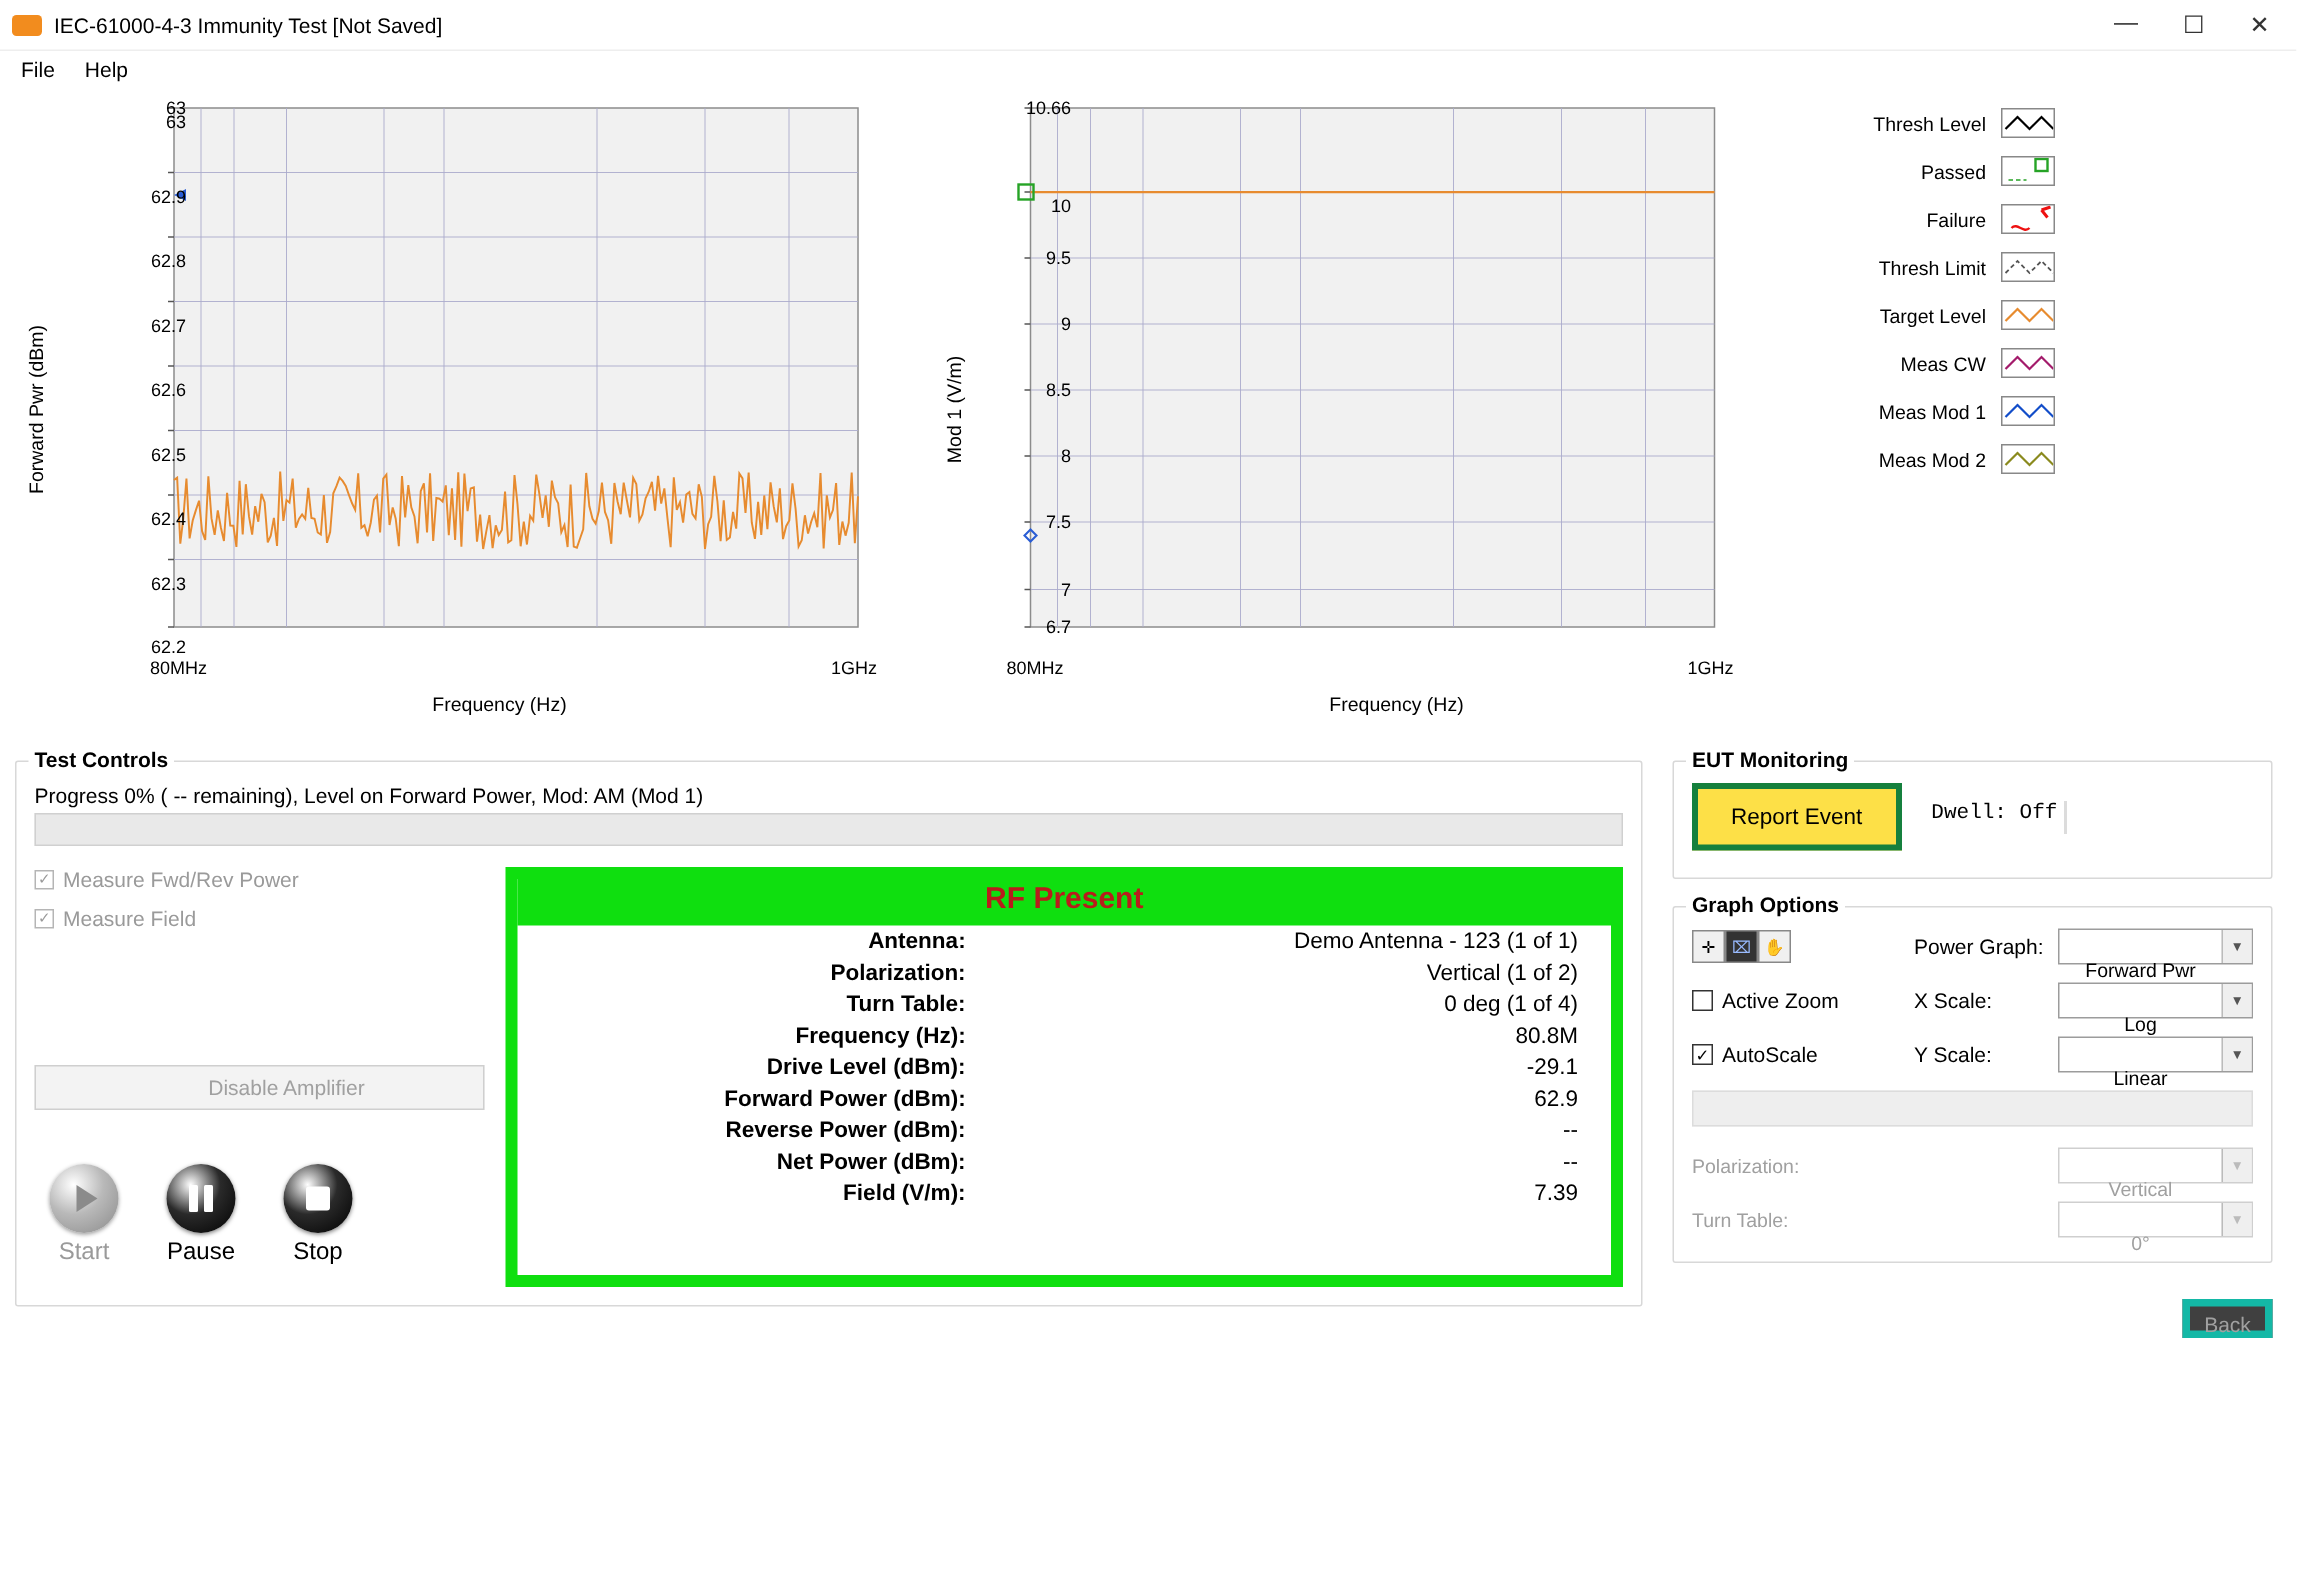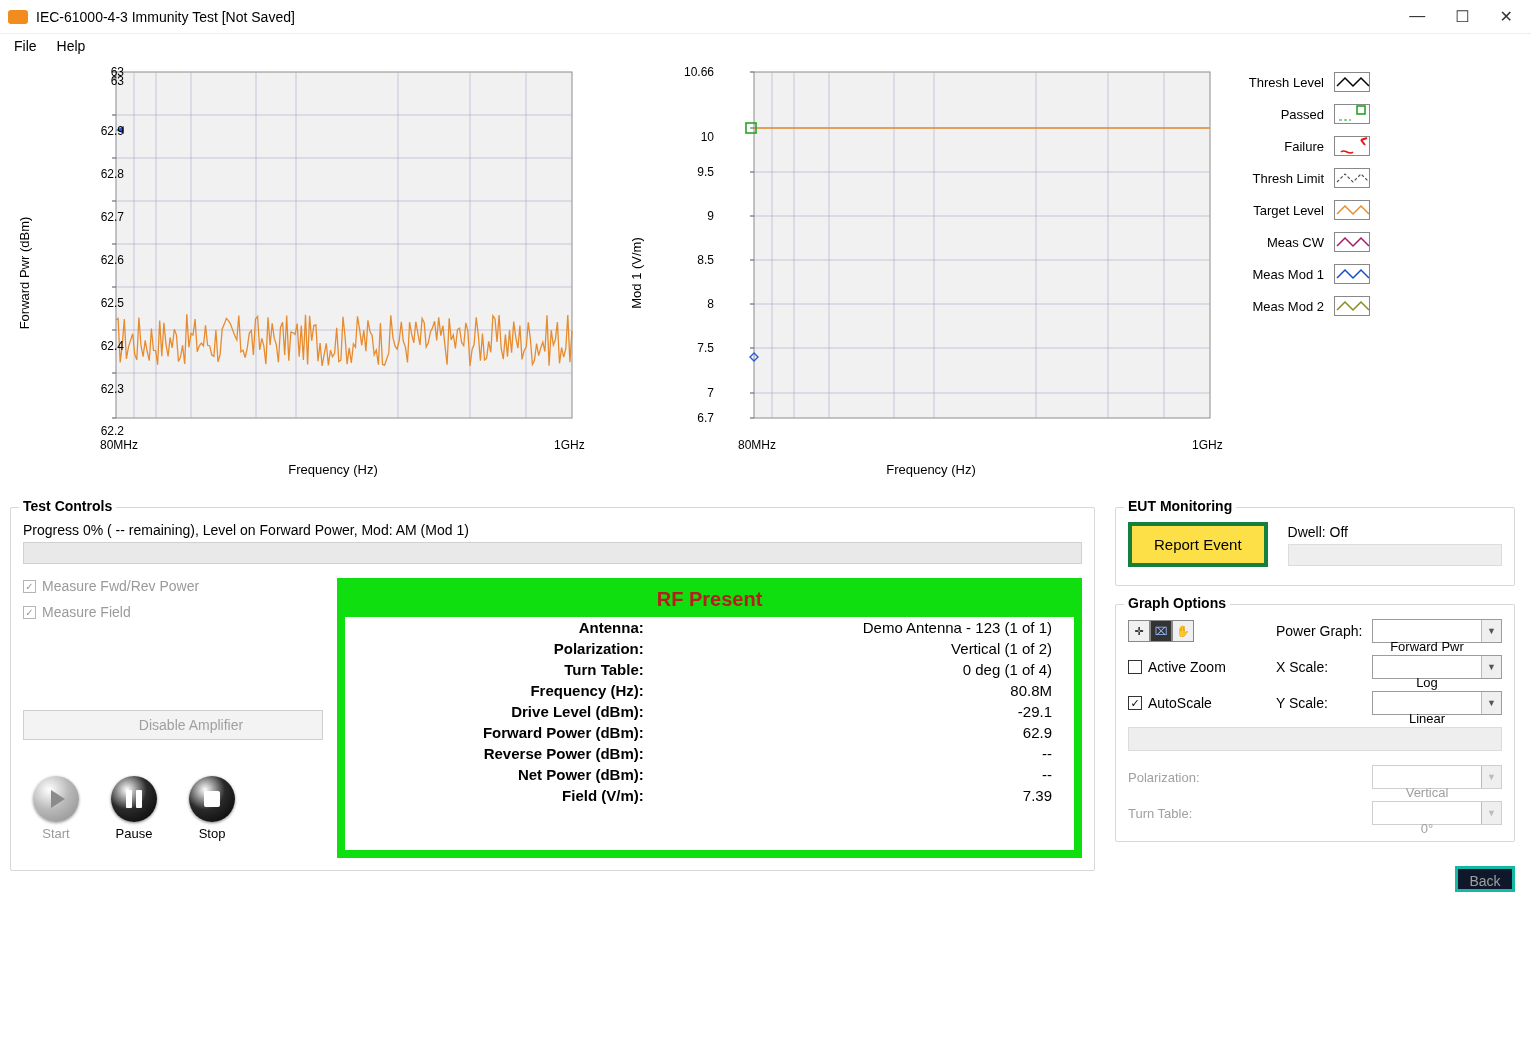--- a/index.html
+++ b/index.html
@@ -212,21 +212,21 @@
   .pause-glyph {
     display: flex; gap: 4px;
   }
   .pause-glyph span {
     width: 6px; height: 18px; background: #fff; border-radius: 1px;
   }
   .stop-glyph {
     width: 16px; height: 16px; background: #fff; border-radius: 2px;
   }
   .transport-label {
-    font-size: 13px;
+    font-size: 16px;
   }
   .transport-label.disabled { color: #9a9a9a; }
   
   .rf-box {
     flex: 1;
     border: 8px solid #0fdf0f;
     background: #fff;
     min-height: 280px;
   }
   .rf-banner {
@@ -267,23 +267,24 @@
     gap: 20px;
   }
   .btn-report {
     background: #fde047;
     border: 4px solid #15803d;
     padding: 10px 22px;
     font-size: 15px;
   }
   .dwell-col {
     display: flex;
-    flex-direction: column;
+    flex-direction: row;
     gap: 4px;
     flex:1;
+    font-family:Liberation Mono, monospace;
   }
   .dwell-col .readonly {
     height: 22px;
     background: #eee;
     border: 1px solid #dcdcdc;
   }
   .graph-opts .opt-row {
     display: flex;
     align-items: center;
     margin-bottom: 12px;
@@ -351,22 +352,22 @@
     height: 24px;
     background: #eee;
     border: 1px solid #dcdcdc;
     margin-top: 6px;
     margin-bottom: 14px;
   }
   .disabled-text { color: #a0a0a0; }
   .back-btn {
     width: 60px;
     height: 26px;
-    border: 3px solid #14b8a6;
-    background: #0f172a;
+    border: 5px solid #14b8a6;
+    background: #404040;
     color: #a0a0a0;
     font-size: 14px;
     text-align: center;
     line-height: 24px;
     margin-left: auto;
     margin-top: 6px;
   }
 </style>
 </head>
 <body>
@@ -445,21 +446,21 @@
         <div class="tick-label" style="right:466px; top:314px;">62.3</div>
         <div class="tick-label" style="right:466px; top:356px;">62.2</div>
         <div class="tick-label" style="left:24px; top:370px;">80MHz</div>
         <div class="tick-label" style="left:478px; top:370px;">1GHz</div>
       </div>
       <div class="x-axis-label" style="margin-left:56px; margin-top:24px;">Frequency (Hz)</div>
     </div>
 
     <div class="chart-block chart2" style="width:570px;">
       <div class="y-label">Mod 1 (V/m)</div>
-      <div class="plot-area" style="margin-left:114px;">
+      <div class="plot-area" style="margin-left:47px;">
         <svg class="plot-svg" width="490" height="370">
           <rect x="30" y="4" width="456" height="346" fill="#f1f1f1" stroke="#8c8c8c"></rect>
           <g stroke="#aac" stroke-width="0.6">
             <line x1="30" y1="60" x2="486" y2="60"></line>
             <line x1="30" y1="104" x2="486" y2="104"></line>
             <line x1="30" y1="148" x2="486" y2="148"></line>
             <line x1="30" y1="192" x2="486" y2="192"></line>
             <line x1="30" y1="236" x2="486" y2="236"></line>
             <line x1="30" y1="280" x2="486" y2="280"></line>
             <line x1="30" y1="325" x2="486" y2="325"></line>

